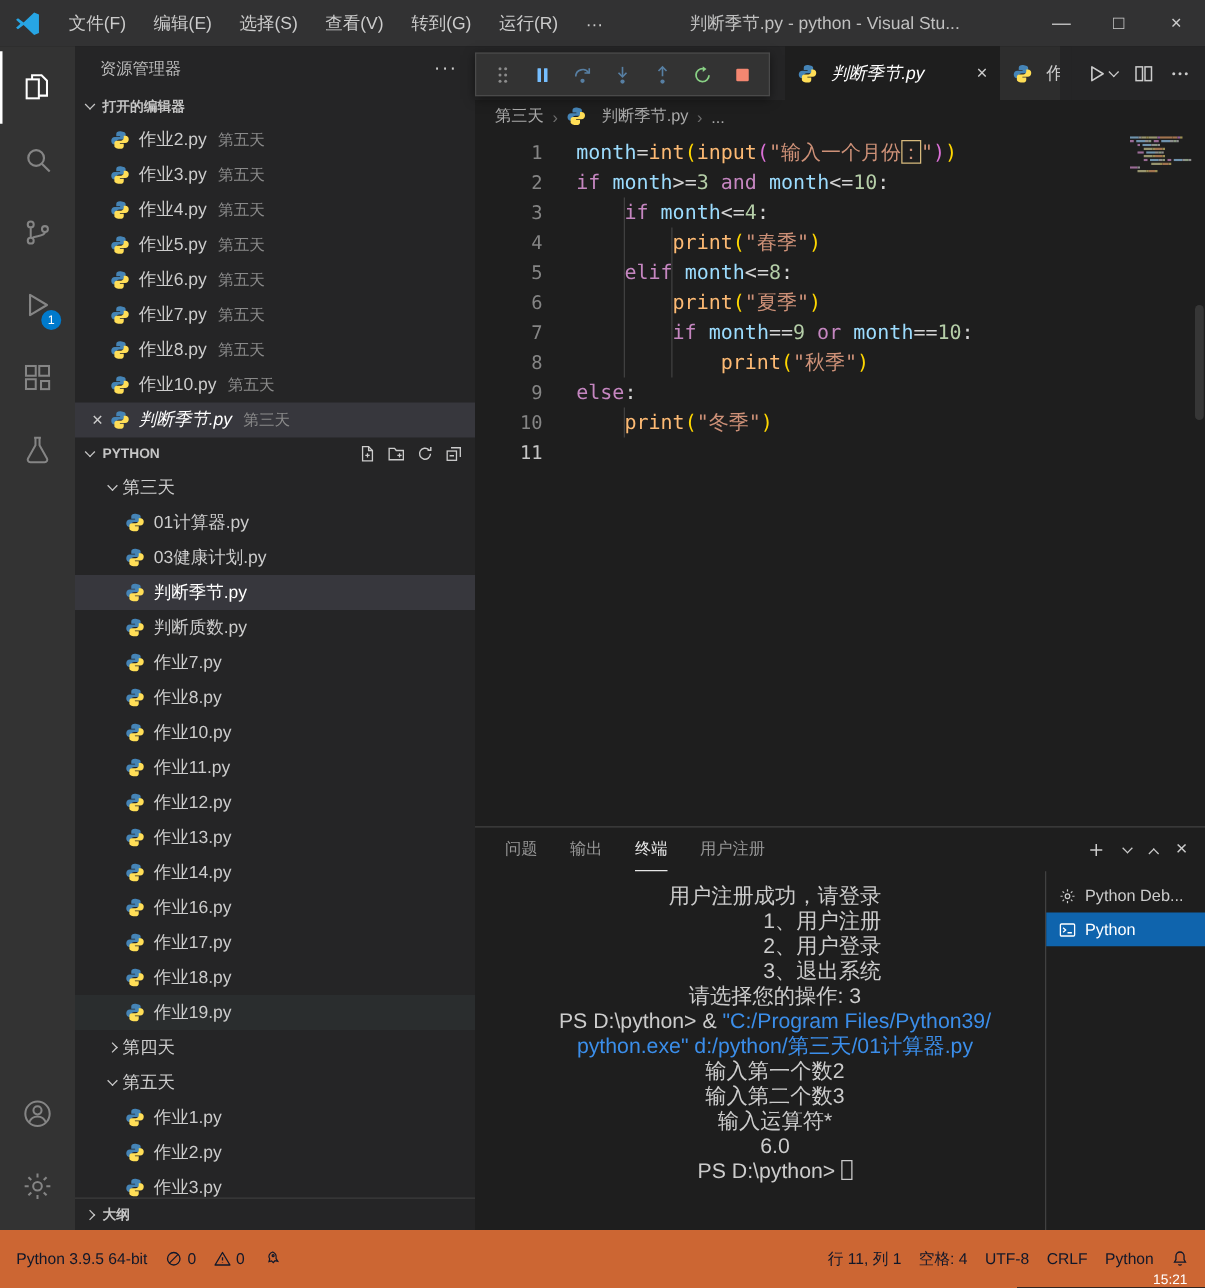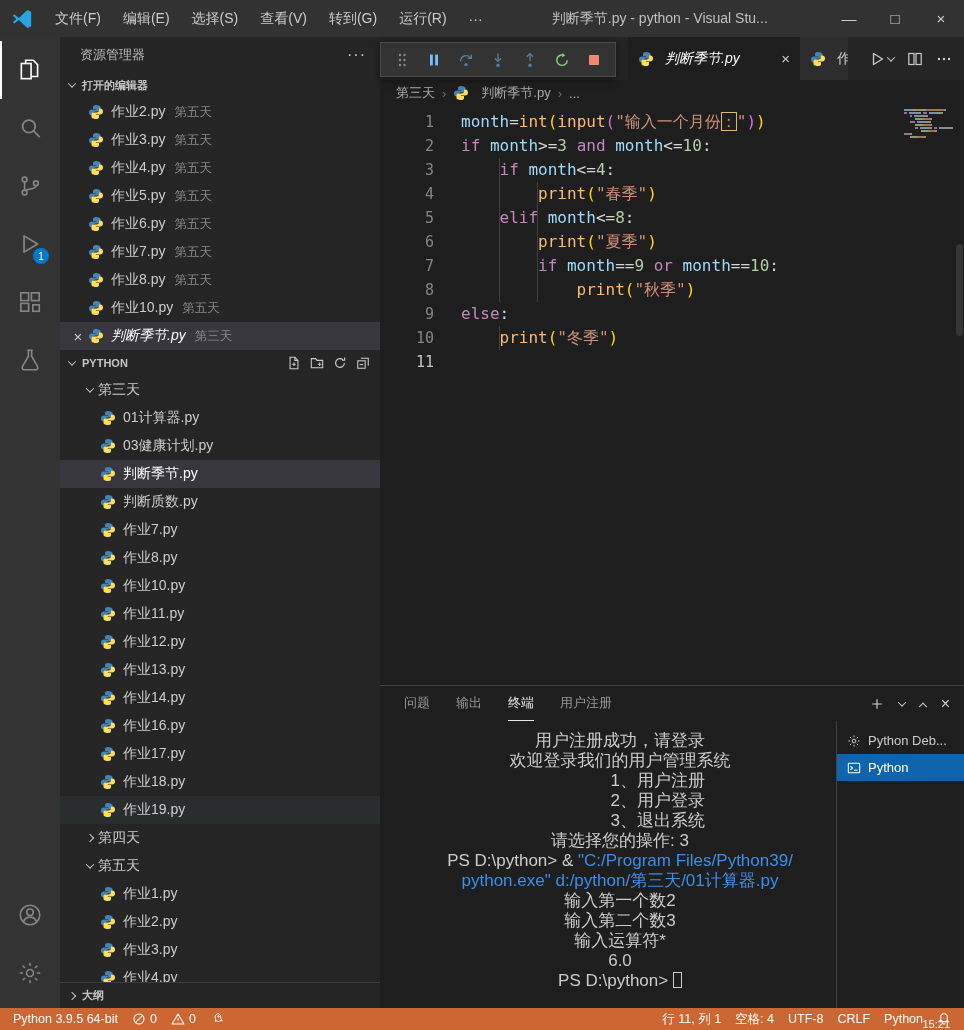--- a/index.html
+++ b/index.html
@@ -99,21 +99,21 @@
   .panel-actions{margin-left:auto;display:flex;align-items:center;gap:15px;padding-right:14px;color:#cccccc;}
   .panel-body{flex:1;display:flex;min-height:0;}
   .terminal{flex:1;padding:10px 0 0 24px;font-family:Liberation Sans, sans-serif;font-size:17px;line-height:20px;color:#cccccc;overflow:hidden;text-align:center;}
   .tl{white-space:pre;height:20px;}
   .tk2.link{color:#3b8eea;}
   .tcur{display:inline-block;width:9px;height:16px;border:1px solid #cccccc;vertical-align:-2px;}
   .term-side{flex:0 0 128px;border-left:1px solid #414141;padding-top:6px;display:flex;flex-direction:column;}
   .ts-item{height:27px;display:flex;align-items:center;gap:7px;padding-left:10px;font-size:13px;color:#cccccc;white-space:nowrap;overflow:hidden;}
   .ts-item.selected{background:#0f64ad;color:#ffffff;}
 
-  .statusbar{flex:0 0 22px;background:#cc6633;display:flex;align-items:center;color:#ffffff;font-size:12.5px;padding:0 6px;}
+  .statusbar{flex:0 0 22px;background:#cc6633;display:flex;align-items:center;color:#0f172a;font-size:12.5px;padding:12px 6px;}
   .sb-item{display:flex;align-items:center;gap:4px;padding:0 7px;height:22px;}
   .sb-right{margin-left:auto;display:flex;}
   .clock{position:absolute;right:14px;bottom:0px;font-size:11px;color:#ffffff;z-index:30;}
 
   .debug-toolbar{position:absolute;left:380px;top:42px;height:35px;background:#333333;border:1px solid #4a4a4a;box-shadow:0 2px 8px rgba(0,0,0,.5);display:flex;align-items:center;gap:6px;padding:0 8px;z-index:20;color:#8c8c8c;}
   .dbg-btn{width:26px;height:26px;display:flex;align-items:center;justify-content:center;}
   .dbg-btn.dim{opacity:.55;}
 </style>
 </head>
 <body>
@@ -804,21 +804,20 @@
                 </svg>
               </span>
             <span class="chev down"></span>
             <span class="chev up"></span>
             <span style="font-size:16px">×</span>
           </div>
         </div>
         <div class="panel-body">
           <div class="terminal" id="terminal-lines">
               <div class="tl"><span class="tk2 t">用户注册成功，请登录</span></div>
-              <div class="tl"><span class="tk2 t">欢迎登录我们的用户管理系统</span></div>
               <div class="tl"><span class="tk2 t">                1、用户注册</span></div>
               <div class="tl"><span class="tk2 t">                2、用户登录</span></div>
               <div class="tl"><span class="tk2 t">                3、退出系统</span></div>
               <div class="tl"><span class="tk2 t">请选择您的操作: 3</span></div>
               <div class="tl"><span class="tk2 t">PS D:\python&gt; &amp; </span><span class="tk2 link">"C:/Program Files/Python39/</span></div>
               <div class="tl"><span class="tk2 link">python.exe"</span><span class="tk2 link"> d:/python/第三天/01计算器.py</span></div>
               <div class="tl"><span class="tk2 t">输入第一个数2</span></div>
               <div class="tl"><span class="tk2 t">输入第二个数3</span></div>
               <div class="tl"><span class="tk2 t">输入运算符*</span></div>
               <div class="tl"><span class="tk2 t">6.0</span></div>

